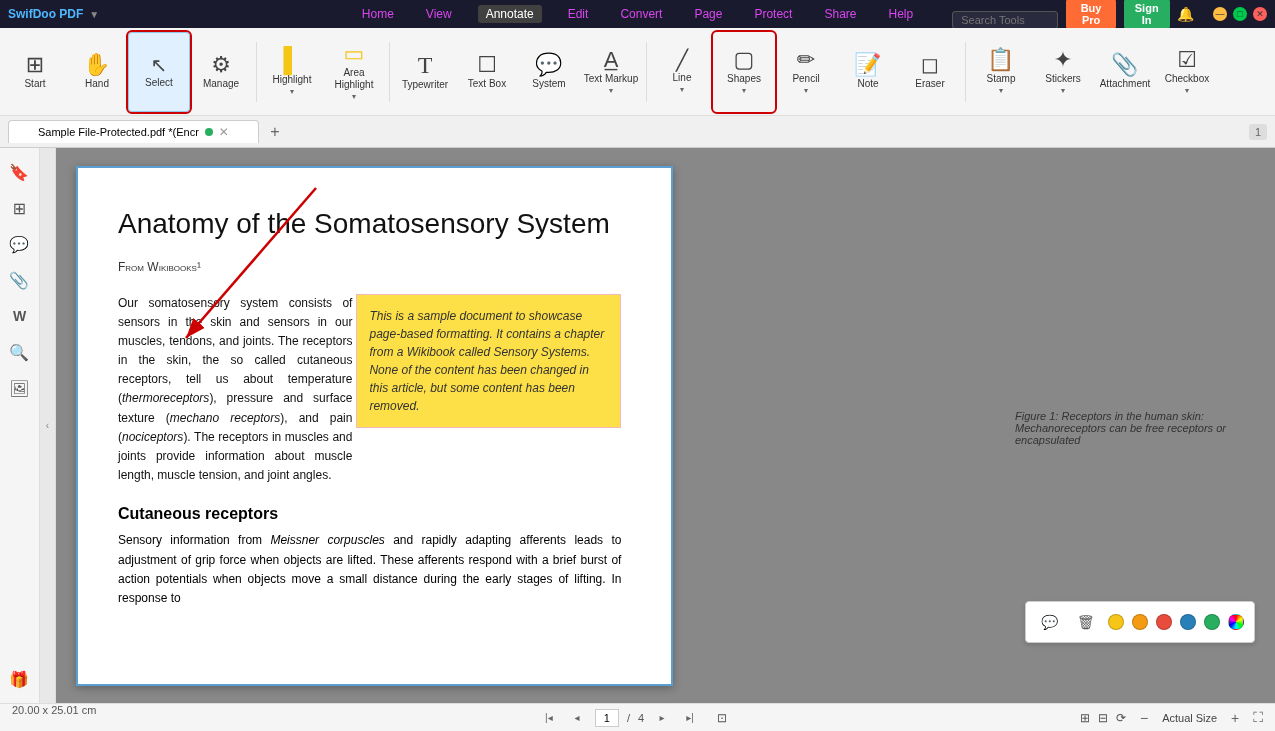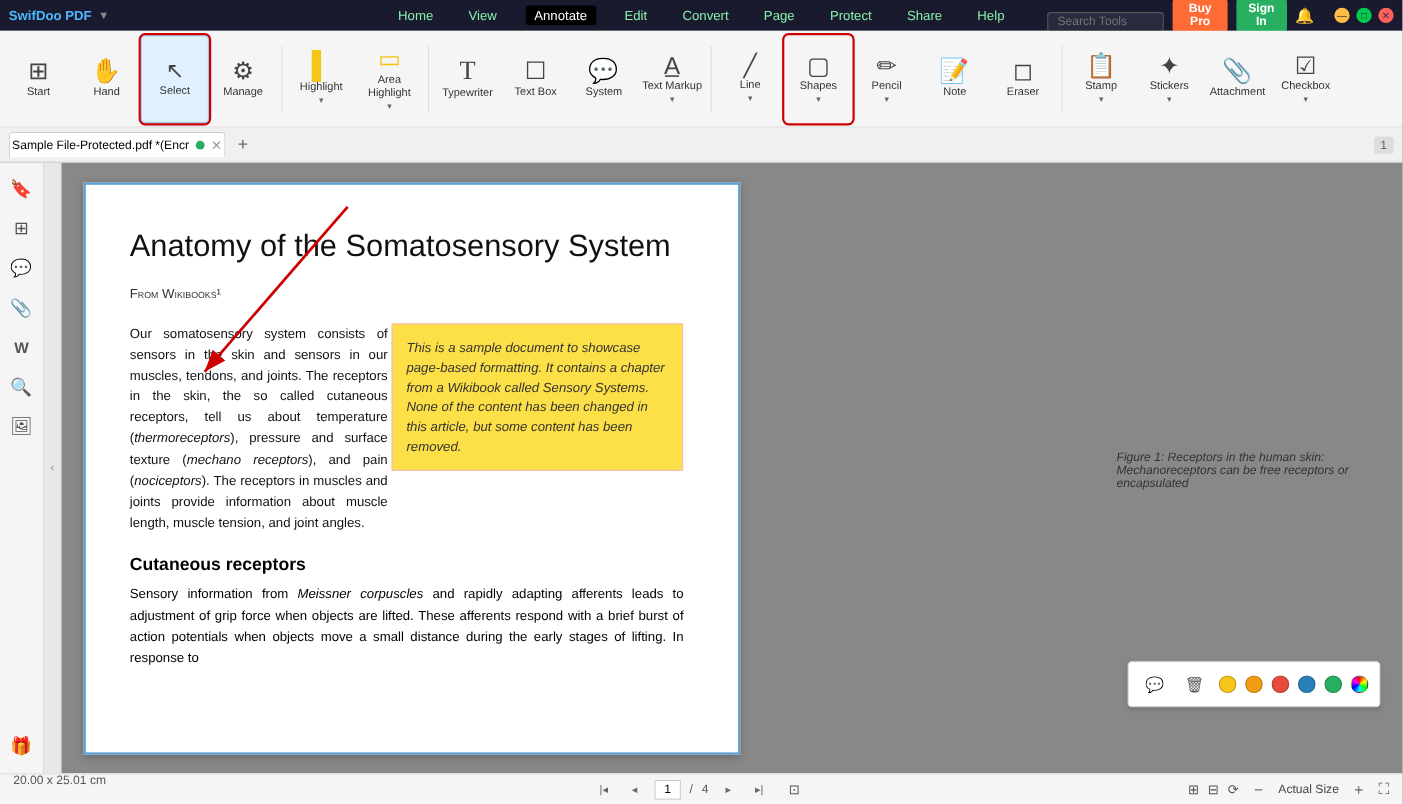--- a/index.html
+++ b/index.html
@@ -3,21 +3,21 @@
   <meta charset="utf-8">
   <style>
     * { margin: 0; padding: 0; box-sizing: border-box; }
     body { font-family: 'Segoe UI', Arial, sans-serif; font-size: 12px; background: #f0f0f0; width: 1275px; height: 731px; overflow: hidden; display: flex; flex-direction: column; }
 
     
     .title-bar { height: 28px; background: #1a1a2e; display: flex; align-items: center; padding: 0 8px; color: #ccc; font-size: 12px; flex-shrink: 0; }
     .title-bar-left { display: flex; align-items: center; gap: 6px; flex: 1; }
     .title-logo { color: #4db8ff; font-weight: bold; font-size: 12px; }
     .title-bar-center { display: flex; gap: 20px; flex: 2; justify-content: center; }
-    .title-nav-item { color: #86efac; font-size: 12px; cursor: pointer; padding: 2px 6px; }
+    .title-nav-item { color: #d946ef; font-size: 12px; cursor: pointer; padding: 2px 6px; }
     .title-bar-right { display: flex; align-items: center; gap: 8px; flex: 1; justify-content: flex-end; }
     .search-tools-box { background: #2a2a3e; border: 1px solid #555; border-radius: 3px; padding: 2px 8px; color: #aaa; font-size: 11px; width: 106px; margin-top: 12px; }
     .btn-buy { background: #ff6b35; color: white; border: none; border-radius: 3px; padding: 3px 10px; font-size: 11px; cursor: pointer; font-weight: bold; }
     .btn-signin { background: #27ae60; color: white; border: none; border-radius: 3px; padding: 3px 10px; font-size: 11px; cursor: pointer; font-weight: bold; }
     .win-controls { display: flex; gap: 6px; margin-left: 10px; }
     .win-btn { width: 14px; height: 14px; border-radius: 50%; display: flex; align-items: center; justify-content: center; font-size: 9px; cursor: pointer; color: #333; }
     .win-min { background: #ffbd44; }
     .win-max { background: #00ca4e; }
     .win-close { background: #ff605c; }
 
@@ -26,21 +26,21 @@
     .toolbar-item { display: flex; flex-direction: column; align-items: center; justify-content: center; width: 62px; height: 80px; cursor: pointer; border-radius: 4px; padding: 4px 2px; position: relative; }
     .toolbar-item.active { background: #e0f0ff; border: 1px solid #90c8f0; }
     .toolbar-item.highlighted { outline: 2px solid red; border-radius: 4px; }
     .toolbar-icon { font-size: 22px; margin-bottom: 2px; color: #444; line-height: 1; }
     .toolbar-label { font-size: 10px; color: #333; text-align: center; line-height: 1.2; }
     .toolbar-arrow { font-size: 8px; color: #666; margin-top: 1px; }
     .toolbar-divider { width: 1px; height: 60px; background: #ddd; margin: 0 4px; }
 
     
     .tab-bar { height: 32px; background: #f0f0f0; border-bottom: 1px solid #ccc; display: flex; align-items: center; padding: 0 8px; flex-shrink: 0; }
-    .tab { display: flex; align-items: center; gap: 6px; padding: 4px 2px; background: white; border: 1px solid #ccc; border-bottom: none; border-radius: 4px 4px 0 0; font-size: 11px; cursor: pointer; }
+    .tab { display: flex; align-items: center; gap: 6px; padding: 4px 29px; background: white; border: 1px solid #ccc; border-bottom: none; border-radius: 4px 4px 0 0; font-size: 11px; cursor: pointer; }
     .tab-dot { width: 8px; height: 8px; border-radius: 50%; background: #27ae60; }
     .tab-add { width: 24px; height: 24px; display: flex; align-items: center; justify-content: center; cursor: pointer; font-size: 16px; color: #666; margin-left: 4px; }
     .tab-page-num { margin-left: auto; font-size: 11px; color: #666; background: #ddd; padding: 2px 6px; border-radius: 3px; }
 
     
     .main-area { flex: 1; display: flex; overflow: hidden; }
 
     
     .left-sidebar { width: 40px; background: #f5f5f5; border-right: 1px solid #ddd; display: flex; flex-direction: column; align-items: center; padding: 8px 0; gap: 4px; flex-shrink: 0; }
     .sidebar-icon { width: 32px; height: 32px; display: flex; align-items: center; justify-content: center; border-radius: 4px; cursor: pointer; color: #555; font-size: 16px; }
@@ -81,21 +81,21 @@
     .status-left { flex: 1; }
     .status-center { display: flex; align-items: center; gap: 8px; }
     .nav-btn { width: 20px; height: 20px; display: flex; align-items: center; justify-content: center; cursor: pointer; color: #666; font-size: 10px; }
     .page-input { width: 24px; height: 18px; text-align: center; border: 1px solid #ccc; font-size: 11px; }
     .status-right { display: flex; align-items: center; gap: 8px; flex: 1; justify-content: flex-end; }
     .zoom-btn { width: 20px; height: 20px; display: flex; align-items: center; justify-content: center; cursor: pointer; font-size: 14px; color: #666; }
     .zoom-label { font-size: 11px; color: #444; }
     .fullscreen-btn { cursor: pointer; color: #666; font-size: 14px; }
 
     
-    .nav-annotate { background: #000000; color: white !important; padding: 2px 8px; border-radius: 3px; }
+    .nav-annotate { background: #404040; color: white !important; padding: 2px 8px; border-radius: 3px; }
   </style>
 </head>
 <body>
 
 <div class="title-bar">
   <div class="title-bar-left">
     <span class="title-logo">SwifDoo PDF</span>
     <span style="font-size:10px;color:#888;">▼</span>
   </div>
   <div class="title-bar-center">

